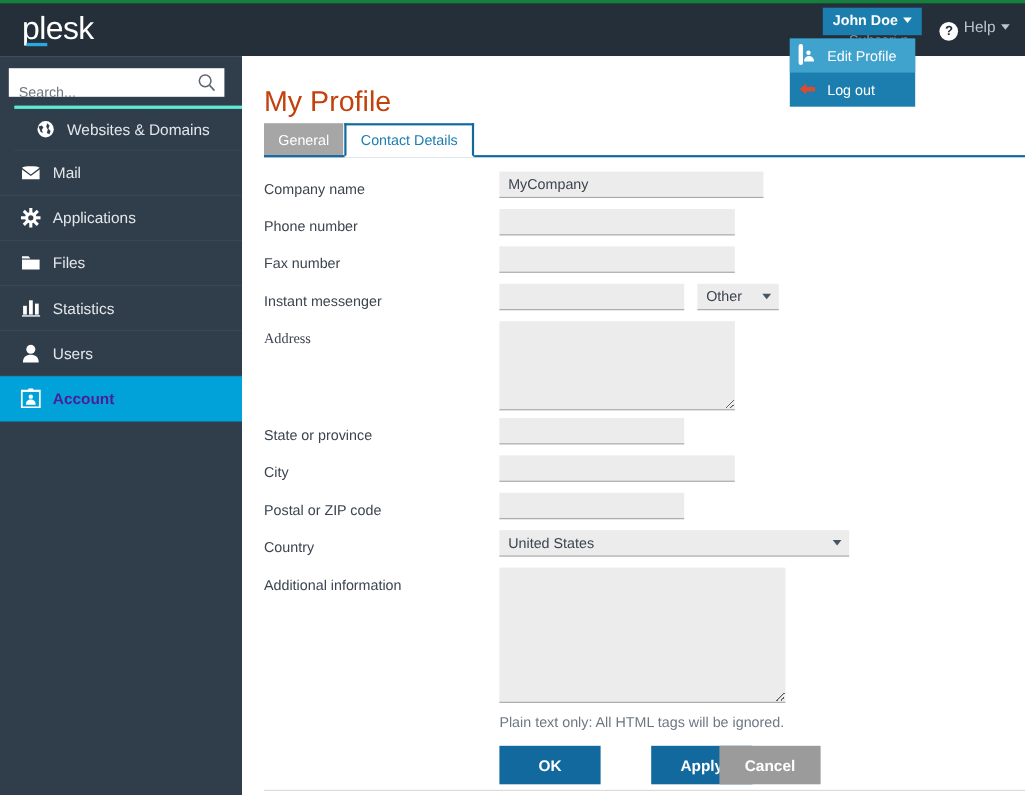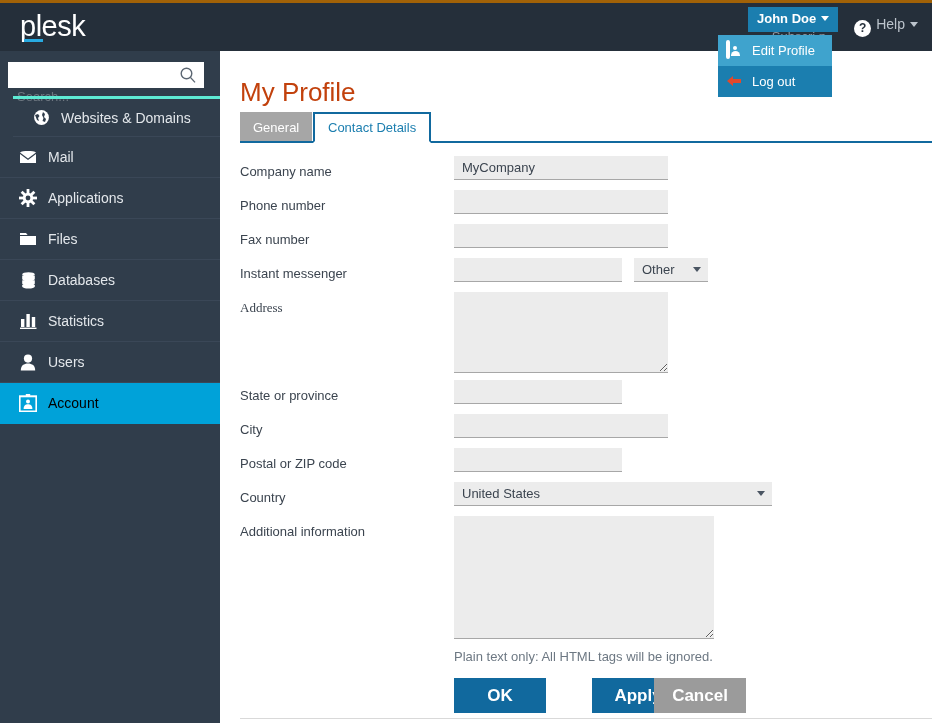--- a/index.html
+++ b/index.html
@@ -10,21 +10,21 @@
     background: #ffffff;
     font-family: "Liberation Sans", sans-serif;
     -webkit-font-smoothing: antialiased;
   }
 
   
   .header {
     position: absolute; left: 0; top: 0;
     width: 932px; height: 51px;
     background: #252f3a;
-    border-top: 3px solid #a16207;
+    border-top: 3px solid #15803d;
   }
   .logo {
     position: absolute; left: 20px; top: 8px;
     color: #ffffff;
     font-size: 29px;
     font-weight: normal;
     letter-spacing: -0.5px;
     line-height: 30px;
   }
   .logo-underline {
@@ -154,21 +154,21 @@
     position: absolute; left: 0; top: 51px;
     width: 220px; height: 672px;
     background: #303d4b;
   }
   .search-wrap {
     position: absolute; left: 8px; top: 11px;
     width: 196px; height: 26px;
     background: #ffffff;
   }
   .search-input {
-    position: absolute; left: 0; top: 13px;
+    position: absolute; left: 0; top: 0;
     width: 168px; height: 26px;
     border: 0; outline: none;
     background: transparent;
     padding: 16px 0 0 9px;
     font-family: "Liberation Sans", sans-serif;
     font-size: 13px;
     color: #4a5562;
   }
   .search-input::placeholder { color: #6e7781; opacity: 1; }
   .search-icon {
@@ -183,21 +183,21 @@
     height: 41px;
     padding-left: 17px;
     border-bottom: 1px solid #3a4757;
     border-top: 1px solid #37out;
     color: #e3e7eb;
     font-size: 14px;
     cursor: pointer;
     white-space: nowrap;
   }
   .nav-item:first-child { border-top: 3px solid #5eead4; margin-left: 13px; }
-  .nav-item.active { background: #00a2d9; color: #000000; border-bottom-color: #00a2d9; }
+  .nav-item.active { background: #00a2d9; color: #4c1d95; border-bottom-color: #00a2d9; font-weight: bold; }
   .nav-icon {
     width: 22px; margin-right: 9px;
     flex: 0 0 22px;
     text-align: center;
     color: #ffffff;
   }
   .nav-icon svg { display: block; margin: 0 auto; }
 
   
   .main {
@@ -306,21 +306,21 @@
     position: absolute; left: 20px; top: 667px;
     width: 693px; height: 1px;
     background: #d9d9d9;
   }
   .btn {
     position: absolute; top: 627px;
     height: 35px;
     border: 0;
     color: #ffffff;
     font-family: "Liberation Sans", sans-serif;
-    font-size: 17px;
+    font-size: 14px;
     font-weight: bold;
     cursor: pointer;
   }
   .btn-ok     { left: 234px; width: 92px; background: #11699e; }
   .btn-apply  { left: 324px; width: 92px; background: #11699e; margin-left: 48px; }
   .btn-cancel { left: 434px; width: 92px; background: #9b9b9b; }
 </style>
 </head>
 <body>
 
@@ -408,34 +408,20 @@
     <div class="nav-item">
       <span class="nav-icon">
         <svg width="18" height="14" viewBox="0 0 18 14">
           <path d="M1 3 L1 1 L7 1 L8.6 3 Z" fill="#ffffff"></path>
           <rect x="1" y="4" width="16" height="9" fill="#ffffff"></rect>
         </svg>
       </span>
       <span>Files</span>
     </div>
 
-    <div class="nav-item">
-      <span class="nav-icon">
-        <svg width="15" height="17" viewBox="0 0 15 17">
-          <ellipse cx="7.5" cy="2.4" rx="6.3" ry="2.2" fill="#ffffff"></ellipse>
-          <rect x="1.2" y="3.6" width="12.6" height="3.2" fill="#ffffff"></rect>
-          <ellipse cx="7.5" cy="7.1" rx="6.3" ry="2.2" fill="#ffffff"></ellipse>
-          <rect x="1.2" y="8.3" width="12.6" height="3.2" fill="#ffffff"></rect>
-          <ellipse cx="7.5" cy="11.8" rx="6.3" ry="2.2" fill="#ffffff"></ellipse>
-          <rect x="1.2" y="13" width="12.6" height="1.4" fill="#ffffff"></rect>
-          <ellipse cx="7.5" cy="14.4" rx="6.3" ry="2.2" fill="#ffffff"></ellipse>
-        </svg>
-      </span>
-      <span>Databases</span>
-    </div>
 
     <div class="nav-item">
       <span class="nav-icon">
         <svg width="17" height="16" viewBox="0 0 17 16">
           <rect x="1" y="6" width="3.4" height="8" fill="#ffffff"></rect>
           <rect x="6.4" y="1" width="3.4" height="13" fill="#ffffff"></rect>
           <rect x="11.8" y="4" width="3.4" height="10" fill="#ffffff"></rect>
           <rect x="0" y="14.6" width="16.5" height="1.4" fill="#ffffff"></rect>
         </svg>
       </span>
@@ -473,21 +459,21 @@
 
   <div class="tabs">
     <div class="tab tab-general">General</div>
     <div class="tab tab-contact">Contact Details</div>
   </div>
 
   <div class="form">
 
     <div class="row" style="height:34px;">
       <span class="lbl" style="top:9px;">Company name</span>
-      <input class="fld" style="left: 214px; top: 2px; width: 214px;" value="MyCompany">
+      <input class="fld" style="left: 214px; top: 2px; width: 240px;" value="MyCompany">
     </div>
 
     <div class="row" style="height:34px;">
       <span class="lbl" style="top:9px;">Phone number</span>
       <input class="fld" style="left: 214px; top: 2px; width: 214px;" value="">
     </div>
 
     <div class="row" style="height:34px;">
       <span class="lbl" style="top:9px;">Fax number</span>
       <input class="fld" style="left: 214px; top: 2px; width: 214px;" value="">

